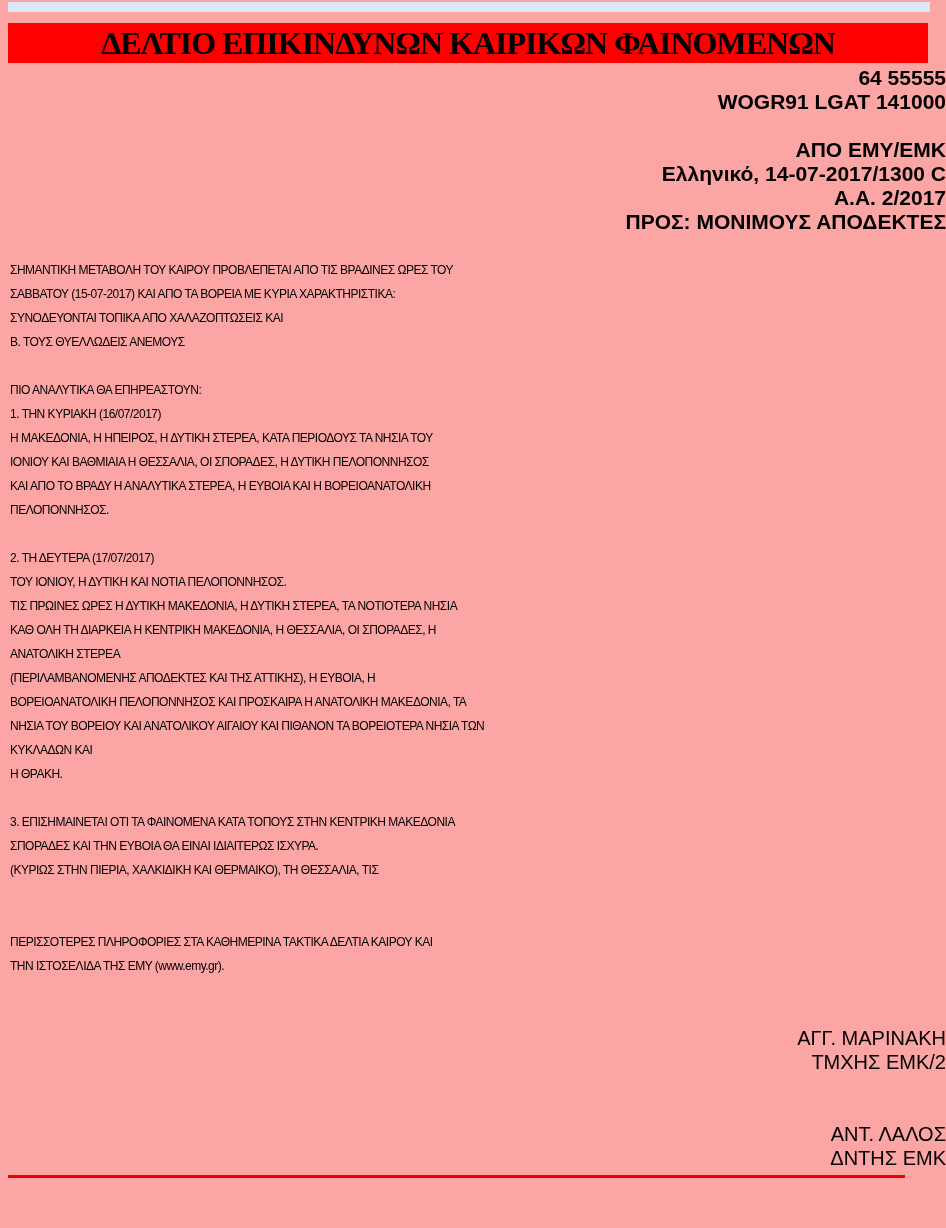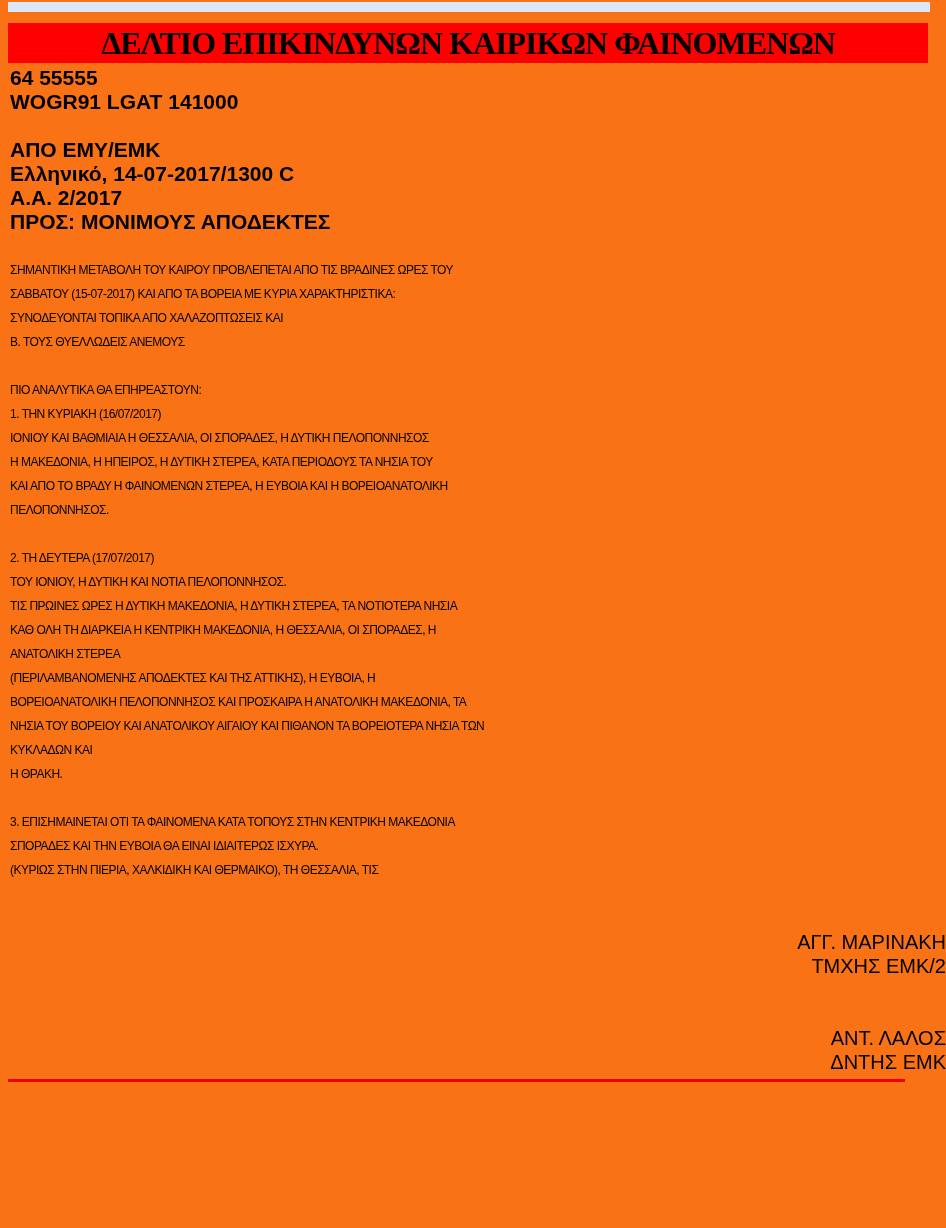--- a/index.html
+++ b/index.html
@@ -6,21 +6,21 @@
   html, body {
     width: 946px;
     background: #ffffff;
     font-family: "Liberation Sans", sans-serif;
     color: #000000;
   }
   .page {
     position: relative;
     width: 946px;
     height: 1228px;
-    background: #f97316;
+    background: #fca5a5;
     overflow: hidden;
   }
   .top-bar {
     margin: 2px 16px 0 8px;
     height: 10px;
     background: #dbe8f7;
   }
   .banner {
     margin: 11px 18px 0 8px;
     height: 40px;
@@ -44,20 +44,21 @@
     margin-top: 3px;
   }
   .line {
     line-height: 24px;
     white-space: nowrap;
   }
   .tg-bold {
     font-weight: bold;
     font-size: 21px;
     letter-spacing: 0;
+    text-align: right;
   }
   .body-text {
     font-size: 12px;
     letter-spacing: -0.5px;
   }
   .sig-text {
     font-size: 20px;
     letter-spacing: 0;
     text-align: right;
   }
@@ -97,23 +98,23 @@
     <div class="body-text gap-1">
         <div class="line">ΣΗΜΑΝΤΙΚΗ ΜΕΤΑΒΟΛΗ ΤΟΥ ΚΑΙΡΟΥ ΠΡΟΒΛΕΠΕΤΑΙ ΑΠΟ ΤΙΣ ΒΡΑΔΙΝΕΣ ΩΡΕΣ ΤΟΥ</div>
         <div class="line">ΣΑΒΒΑΤΟΥ (15-07-2017) ΚΑΙ ΑΠΟ ΤΑ ΒΟΡΕΙΑ ΜΕ ΚΥΡΙΑ ΧΑΡΑΚΤΗΡΙΣΤΙΚΑ:</div>
         <div class="line">ΣΥΝΟΔΕΥΟΝΤΑΙ ΤΟΠΙΚΑ ΑΠΟ ΧΑΛΑΖΟΠΤΩΣΕΙΣ ΚΑΙ</div>
         <div class="line">Β. ΤΟΥΣ ΘΥΕΛΛΩΔΕΙΣ ΑΝΕΜΟΥΣ</div>
       </div>
 
     <div class="body-text gap-1">
         <div class="line">ΠΙΟ ΑΝΑΛΥΤΙΚΑ ΘΑ ΕΠΗΡΕΑΣΤΟΥΝ:</div>
         <div class="line">1. ΤΗΝ ΚΥΡΙΑΚΗ (16/07/2017)</div>
+        <div class="line">Η ΜΑΚΕΔΟΝΙΑ, Η ΗΠΕΙΡΟΣ, Η ΔΥΤΙΚΗ ΣΤΕΡΕΑ, ΚΑΤΑ ΠΕΡΙΟΔΟΥΣ ΤΑ ΝΗΣΙΑ ΤΟΥ</div>
         <div class="line">ΙΟΝΙΟΥ ΚΑΙ ΒΑΘΜΙΑΙΑ Η ΘΕΣΣΑΛΙΑ, ΟΙ ΣΠΟΡΑΔΕΣ, Η ΔΥΤΙΚΗ ΠΕΛΟΠΟΝΝΗΣΟΣ</div>
-        <div class="line">Η ΜΑΚΕΔΟΝΙΑ, Η ΗΠΕΙΡΟΣ, Η ΔΥΤΙΚΗ ΣΤΕΡΕΑ, ΚΑΤΑ ΠΕΡΙΟΔΟΥΣ ΤΑ ΝΗΣΙΑ ΤΟΥ</div>
-        <div class="line">ΚΑΙ ΑΠΟ ΤΟ ΒΡΑΔΥ Η ΦΑΙΝΟΜΕΝΩΝ ΣΤΕΡΕΑ, Η ΕΥΒΟΙΑ ΚΑΙ Η ΒΟΡΕΙΟΑΝΑΤΟΛΙΚΗ</div>
+        <div class="line">ΚΑΙ ΑΠΟ ΤΟ ΒΡΑΔΥ Η ΑΝΑΛΥΤΙΚΑ ΣΤΕΡΕΑ, Η ΕΥΒΟΙΑ ΚΑΙ Η ΒΟΡΕΙΟΑΝΑΤΟΛΙΚΗ</div>
         <div class="line">ΠΕΛΟΠΟΝΝΗΣΟΣ.</div>
       </div>
 
     <div class="body-text gap-1">
         <div class="line">2. ΤΗ ΔΕΥΤΕΡΑ (17/07/2017)</div>
         <div class="line">ΤΟΥ ΙΟΝΙΟΥ, Η ΔΥΤΙΚΗ ΚΑΙ ΝΟΤΙΑ ΠΕΛΟΠΟΝΝΗΣΟΣ.</div>
         <div class="line">ΤΙΣ ΠΡΩΙΝΕΣ ΩΡΕΣ Η ΔΥΤΙΚΗ ΜΑΚΕΔΟΝΙΑ, Η ΔΥΤΙΚΗ ΣΤΕΡΕΑ, ΤΑ ΝΟΤΙΟΤΕΡΑ ΝΗΣΙΑ</div>
         <div class="line">ΚΑΘ ΟΛΗ ΤΗ ΔΙΑΡΚΕΙΑ Η ΚΕΝΤΡΙΚΗ ΜΑΚΕΔΟΝΙΑ, Η ΘΕΣΣΑΛΙΑ, ΟΙ ΣΠΟΡΑΔΕΣ, Η</div>
         <div class="line">ΑΝΑΤΟΛΙΚΗ ΣΤΕΡΕΑ</div>
         <div class="line">(ΠΕΡΙΛΑΜΒΑΝΟΜΕΝΗΣ ΑΠΟΔΕΚΤΕΣ ΚΑΙ ΤΗΣ ΑΤΤΙΚΗΣ), Η ΕΥΒΟΙΑ, Η</div>
@@ -122,20 +123,24 @@
         <div class="line">ΚΥΚΛΑΔΩΝ ΚΑΙ</div>
         <div class="line">Η ΘΡΑΚΗ.</div>
       </div>
 
     <div class="body-text gap-1">
         <div class="line">3. ΕΠΙΣΗΜΑΙΝΕΤΑΙ ΟΤΙ ΤΑ ΦΑΙΝΟΜΕΝΑ ΚΑΤΑ ΤΟΠΟΥΣ ΣΤΗΝ ΚΕΝΤΡΙΚΗ ΜΑΚΕΔΟΝΙΑ</div>
         <div class="line">ΣΠΟΡΑΔΕΣ ΚΑΙ ΤΗΝ ΕΥΒΟΙΑ ΘΑ ΕΙΝΑΙ ΙΔΙΑΙΤΕΡΩΣ ΙΣΧΥΡΑ.</div>
         <div class="line">(ΚΥΡΙΩΣ ΣΤΗΝ ΠΙΕΡΙΑ, ΧΑΛΚΙΔΙΚΗ ΚΑΙ ΘΕΡΜΑΙΚΟ), ΤΗ ΘΕΣΣΑΛΙΑ, ΤΙΣ</div>
       </div>
 
+    <div class="body-text gap-2">
+        <div class="line">ΠΕΡΙΣΣΟΤΕΡΕΣ ΠΛΗΡΟΦΟΡΙΕΣ ΣΤΑ ΚΑΘΗΜΕΡΙΝΑ ΤΑΚΤΙΚΑ ΔΕΛΤΙΑ ΚΑΙΡΟΥ ΚΑΙ</div>
+        <div class="line">ΤΗΝ ΙΣΤΟΣΕΛΙΔΑ ΤΗΣ ΕΜΥ (www.emy.gr).</div>
+      </div>
 
     <div class="sig-text gap-2">
         <div class="line">ΑΓΓ. ΜΑΡΙΝΑΚΗ</div>
         <div class="line">ΤΜΧΗΣ ΕΜΚ/2</div>
       </div>
 
     <div class="sig-text gap-2">
         <div class="line">ΑΝΤ. ΛΑΛΟΣ</div>
         <div class="line">ΔΝΤΗΣ ΕΜΚ</div>
       </div>

